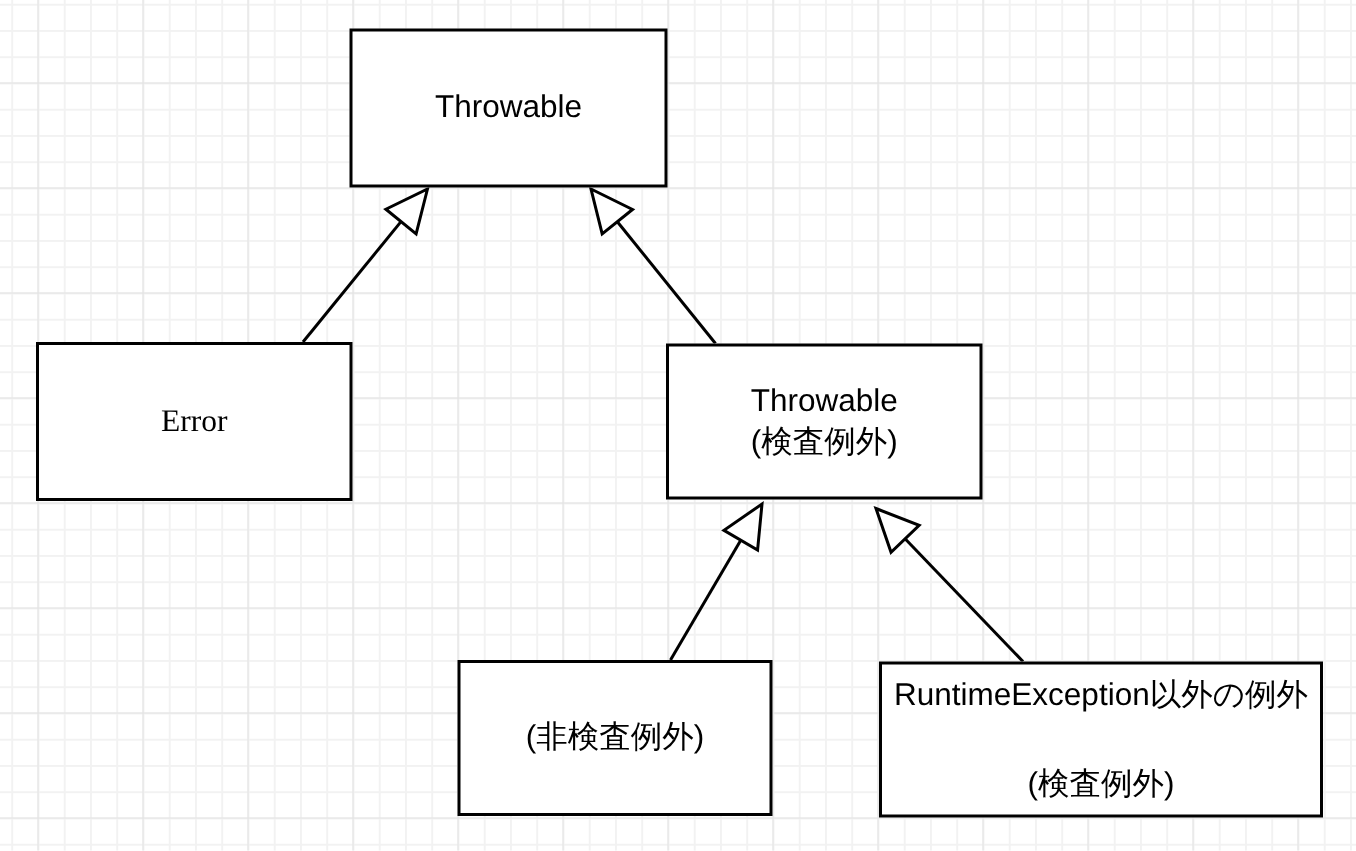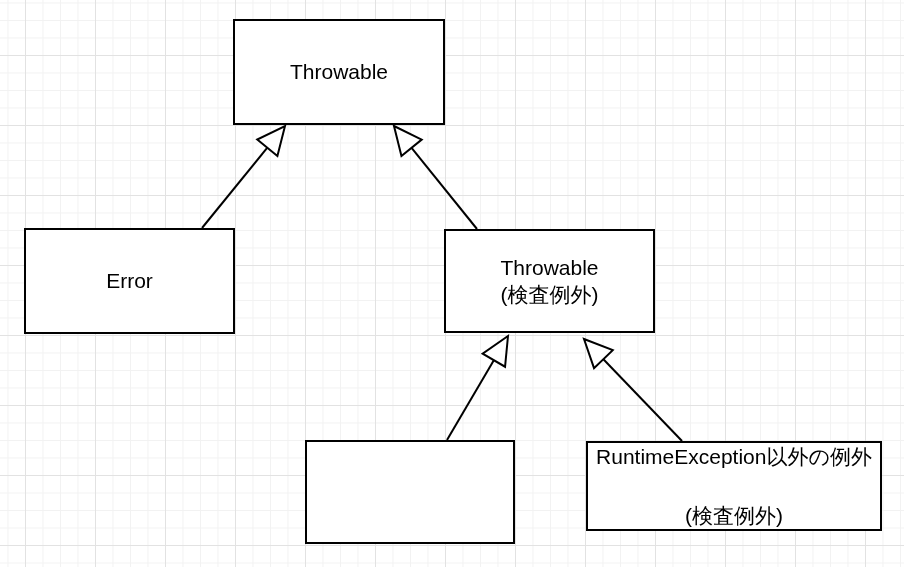--- a/index.html
+++ b/index.html
@@ -67,31 +67,32 @@
         <line x1="682" y1="441" x2="603.3991306375364" y2="359.1909318880481" stroke="#000000" stroke-width="2"></line>
         <polygon points="584,339 612.773491871273,350.18419266347763 594.0247694037997,368.1976711126186" fill="#ffffff" stroke="#000000" stroke-width="2"></polygon>
       </g>
     </svg>
 
   <div class="node" style="left: 233px; top: 19px; width: 212px; height: 106px;">
     <span class="node-label">Throwable</span>
 
   </div>
 
-  <div class="node" style="left: 24px; top: 228px; width: 211px; height: 106px;">
+  <div class="node" style="left: 24px; top: 228px; width: 211px; height: 106px; font-family: Liberation Serif, serif;">
     <span class="node-label">Error</span>
 
   </div>
 
   <div class="node" style="left: 444px; top: 229px; width: 211px; height: 104px;">
     <span class="node-label">Throwable</span>
     <span class="node-sublabel">(検査例外)</span>
   </div>
 
   <div class="node" style="left: 305px; top: 440px; width: 210px; height: 104px;">
+    <span class="node-sublabel">(非検査例外)</span>
   </div>
 
-  <div class="node" style="left: 586px; top: 441px; width: 296px; height: 90px; gap: 32px;">
+  <div class="node" style="left: 586px; top: 441px; width: 296px; height: 104px; gap: 32px;">
     <span class="node-label">RuntimeException以外の例外</span>
     <span class="node-sublabel">(検査例外)</span>
   </div>
 
 </div>
 
 </body></html>

